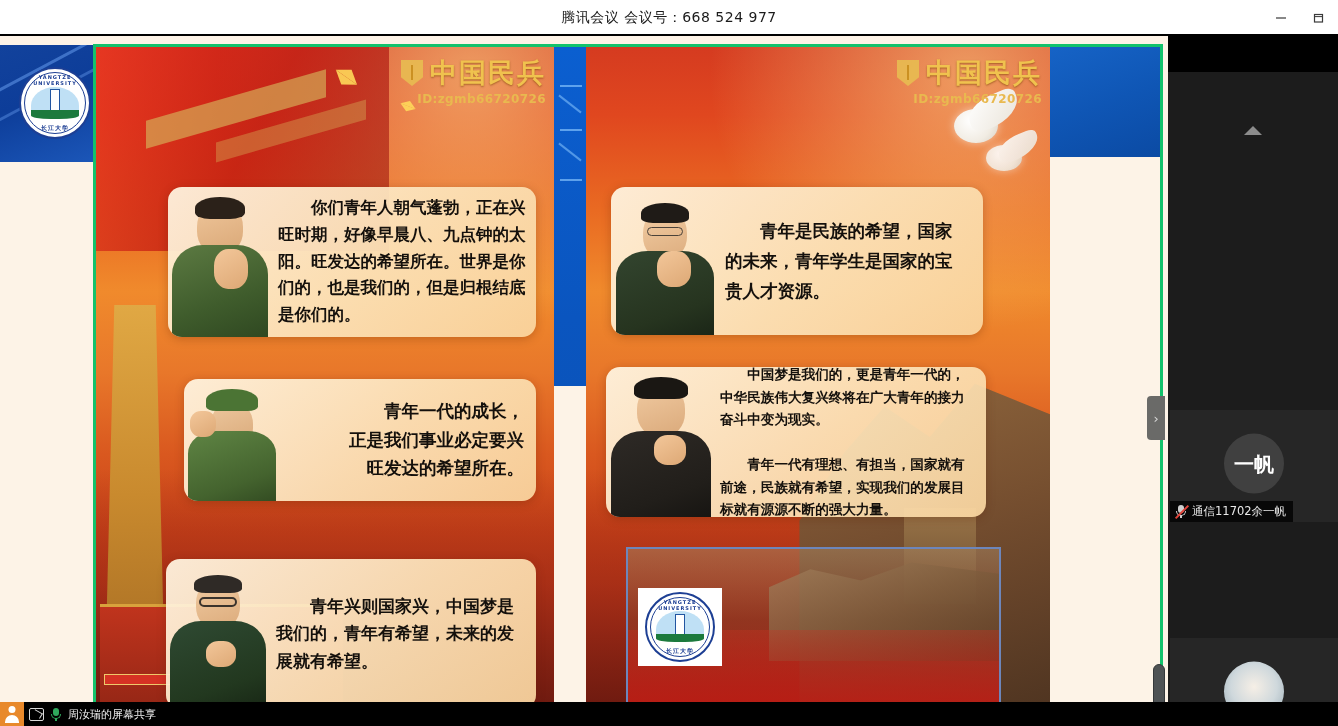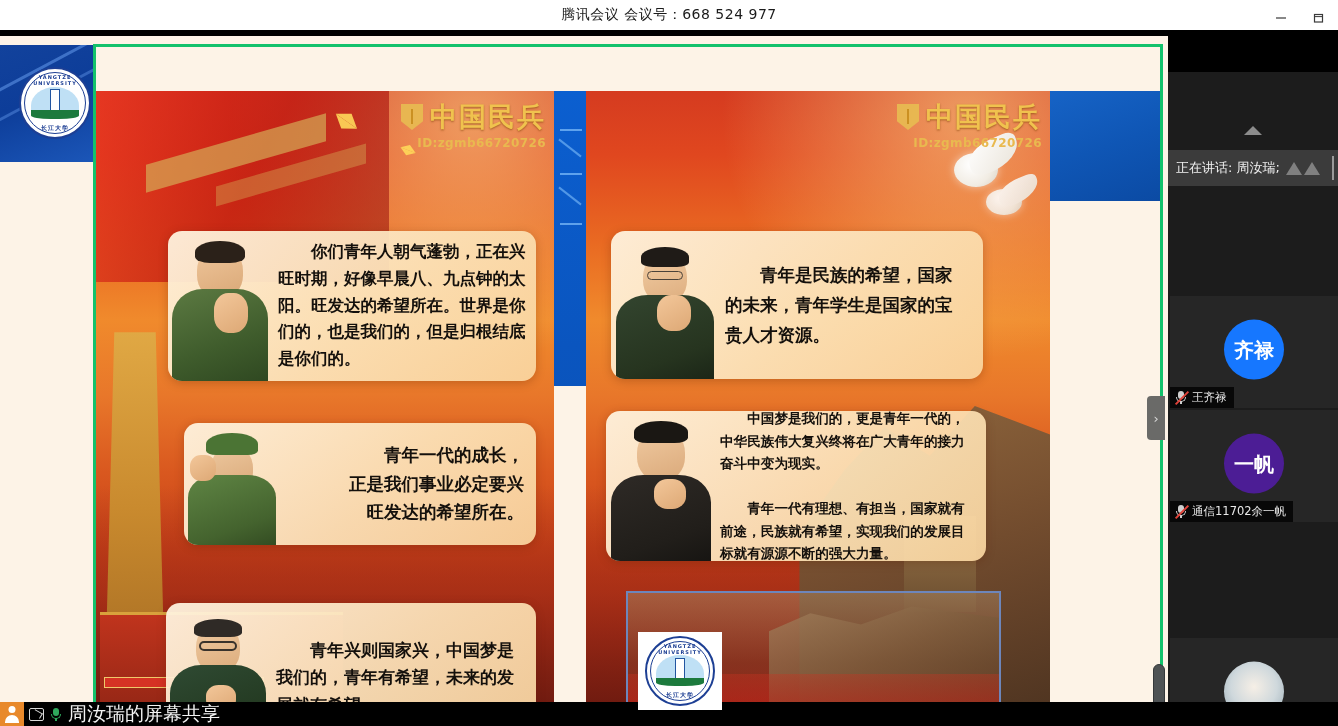--- a/index.html
+++ b/index.html
@@ -6,21 +6,21 @@
   html, body {
     width: 1338px; height: 726px;
     overflow: hidden;
     background: #000;
     font-family: "DejaVu Sans", "Liberation Sans", sans-serif;
   }
 
   
   #titlebar {
     position: absolute; left: 0; top: 0;
-    width: 1338px; height: 30px;
+    width: 1338px; height: 36px;
     background: #ffffff;
     display: flex; align-items: center; justify-content: center;
   }
   #titlebar-text {
     font-size: 14px; color: #1b1b1b; letter-spacing: 0.5px;
   }
   .win-controls {
     position: absolute; right: 8px; top: 0; height: 35px;
     display: flex; align-items: center; gap: 16px;
   }
@@ -102,21 +102,20 @@
     width: 1070px; height: 682px;
     border: 3px solid #13c26c;
     border-bottom: none;
     overflow: hidden;
   }
 
   
   #slide {
     position: absolute; inset: 0;
     background: #b91c1c;
-    margin-top: 44px;
   }
 
   
   .poster {
     position: absolute; top: 0; bottom: 0;
     overflow: hidden;
   }
   #poster-left  { left: 0;   width: 458px; }
   #poster-right { left: 490px; width: 464px; }
 
@@ -478,21 +477,21 @@
   }
   #taskbar-host .h-head {
     position: absolute; left: 50%; top: 4px; transform: translateX(-50%);
     width: 7px; height: 7px; border-radius: 50%; background: #fff;
   }
   #taskbar-host .h-body {
     position: absolute; left: 50%; bottom: 3px; transform: translateX(-50%);
     width: 14px; height: 8px; border-radius: 7px 7px 0 0; background: #fff;
   }
   #taskbar-label {
-    font-size: 19px; color: #f2f2f2; white-space: nowrap;
+    font-size: 11px; color: #f2f2f2; white-space: nowrap;
   }
 </style>
 </head>
 <body>
 
 <div id="titlebar">
   <div id="titlebar-text">腾讯会议 会议号：668 524 977</div>
   <div class="win-controls">
     <div class="win-btn">
       <svg width="14" height="14" viewBox="0 0 14 14">
@@ -659,37 +658,23 @@
 
   <div id="page-scrollbar"></div>
 
   <div id="rail">
 
     <div id="rail-scroll-up">
       <span class="tri-up"></span>
     </div>
 
 
-    <div class="tile" style="top:224px;">
-      <div class="avatar" style="background:#1677ff;">
-        <span>齐禄</span>
-      </div>
-      <div class="namebar">
-        <span class="mic-muted">
-          <span class="mic-body"></span>
-            <span class="mic-arc"></span>
-            <span class="mic-stem"></span>
-            <span class="slash"></span>
-        </span>
-        <span class="nm">王齐禄</span>
-      </div>
-    </div>
 
     <div class="tile" style="top:338px;">
-      <div class="avatar" style="background:#4c1d95;">
+      <div class="avatar" style="background:#404040;">
         <span>一帆</span>
       </div>
       <div class="namebar">
         <span class="mic-muted">
           <span class="mic-body"></span>
             <span class="mic-arc"></span>
             <span class="mic-stem"></span>
             <span class="slash"></span>
         </span>
         <span class="nm">通信11702余一帆</span>
@@ -700,28 +685,20 @@
     <div class="tile" style="top:566px;">
       <div class="avatar" style="background:radial-gradient(circle at 50% 42%,#f6efe6 0%,#cfd8dc 50%,#8fa3ae 100%);"></div>
 
     </div>
 
     <div id="rail-scroll-down">
       
     </div>
   </div>
 
-  <div id="speaking-tip">
-    <span class="tip-text">正在讲话: 周汝瑞;</span>
-    <span class="tip-wave">
-        <i></i>
-        <i></i>
-      </span>
-    <span class="tip-bar"></span>
-  </div>
 
 </div>
 
 <div id="taskbar">
   <div id="taskbar-app">
     <span id="taskbar-host">
       <span class="h-head"></span>
         <span class="h-body"></span>
     </span>
     <span class="share-ico"></span>

